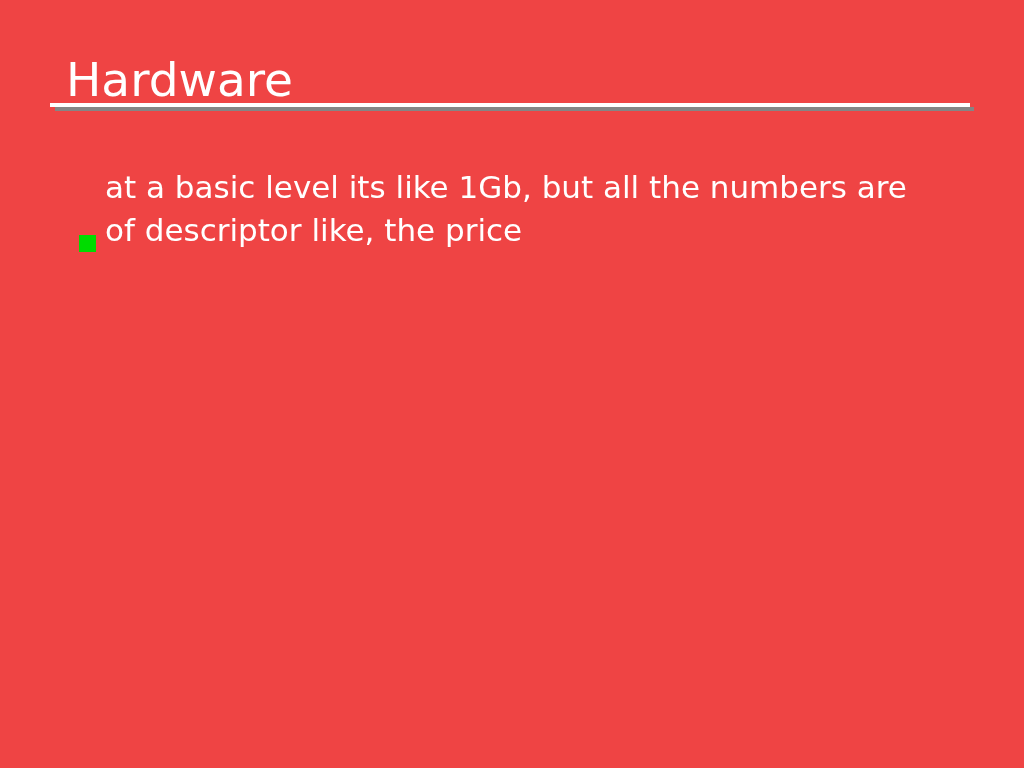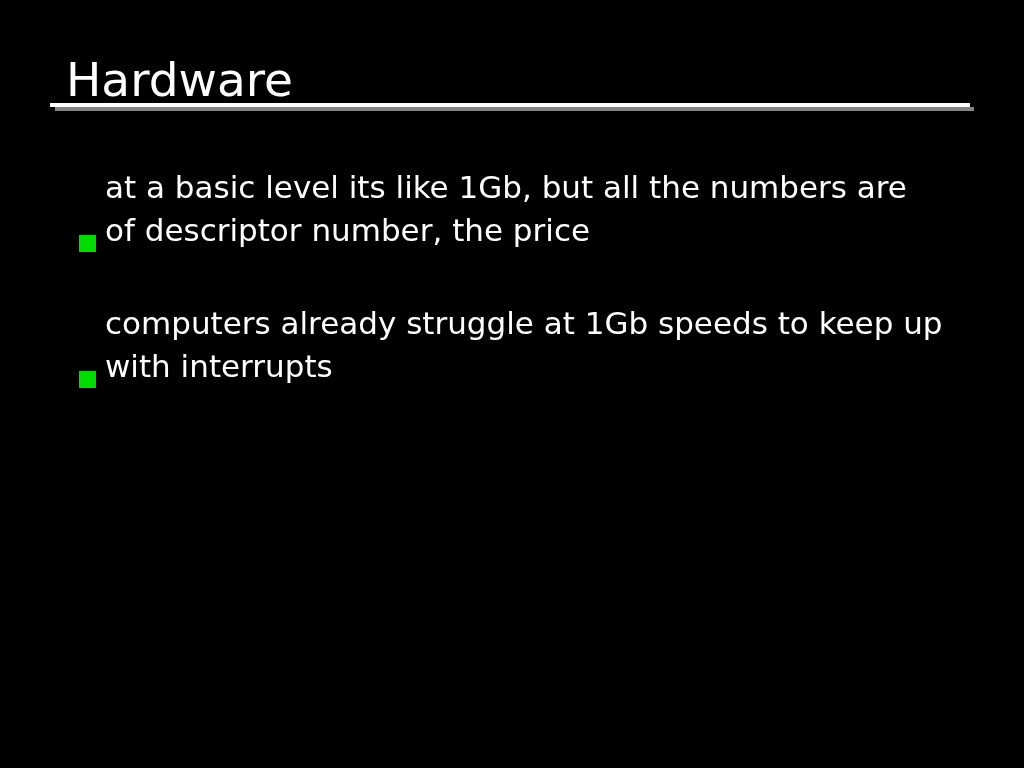--- a/index.html
+++ b/index.html
@@ -9,21 +9,21 @@
   body {
     width: 1024px;
     height: 768px;
     overflow: hidden;
     background: #3C6DA5;
   }
   .slide {
     position: relative;
     width: 1024px;
     height: 768px;
-    background: #000000;
+    background: #ef4444;
     font-family: "DejaVu Sans", "Liberation Sans", sans-serif;
   }
   .title {
     position: absolute;
     left: 66px;
     top: 56px;
     margin: 0;
     font-size: 47px;
     font-weight: 400;
     line-height: 1;
@@ -86,26 +86,19 @@
 
   <div class="rule-shadow"></div>
   <div class="rule-white"></div>
 
   <div class="content">
 
     <div class="bullet">
       <span class="bullet-square"></span>
       <div class="bullet-text">
         <span class="line">at a basic level its like 1Gb, but all the numbers are</span>
-        <span class="line">of descriptor number, the price</span>
+        <span class="line">of descriptor like, the price</span>
       </div>
     </div>
 
-    <div class="bullet">
-      <span class="bullet-square"></span>
-      <div class="bullet-text">
-        <span class="line">computers already struggle at 1Gb speeds to keep up</span>
-        <span class="line">with interrupts</span>
-      </div>
-    </div>
 
   </div>
 </div>
 
 </body></html>

